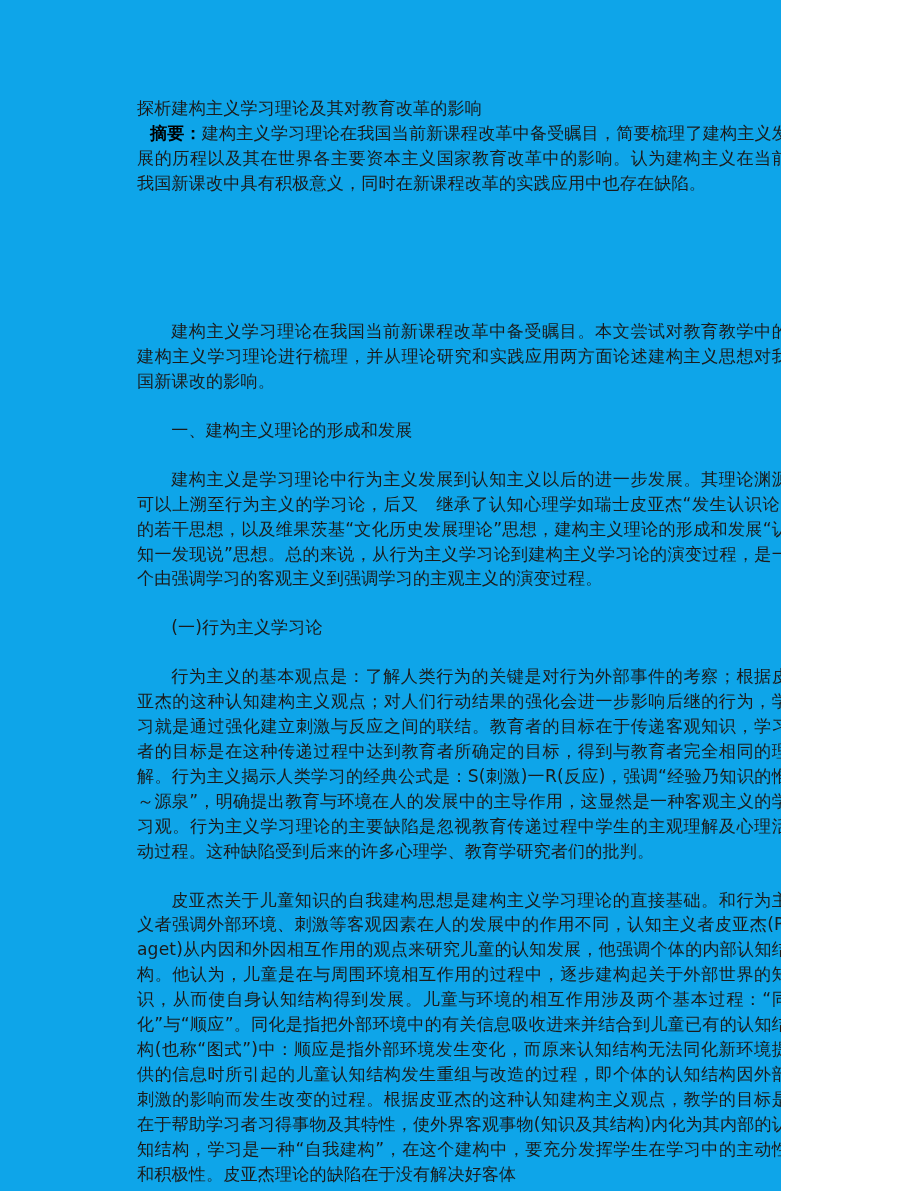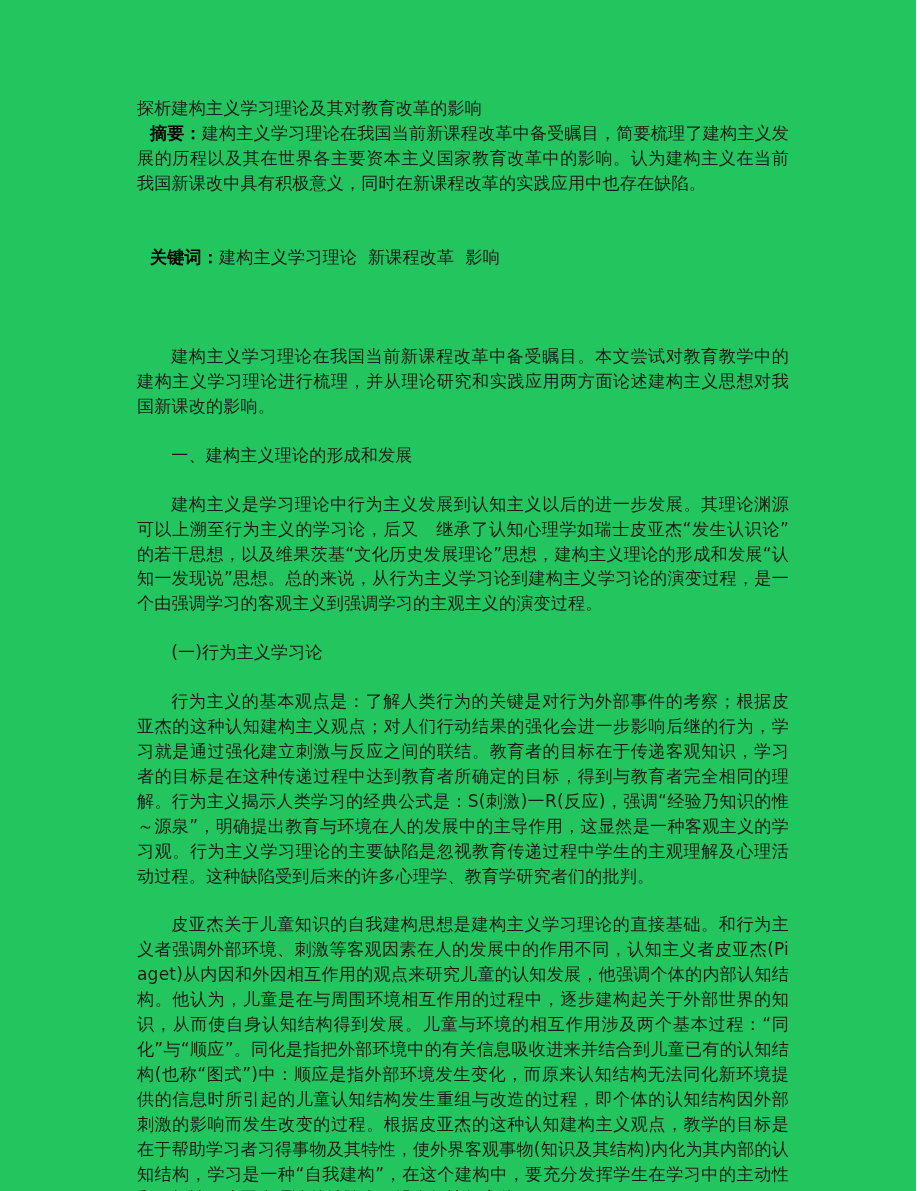--- a/index.html
+++ b/index.html
@@ -9,23 +9,23 @@
     background: #ffffff;
   }
 
   body {
     font-family: "DejaVu Sans", "Liberation Sans", sans-serif;
     color: #111111;
   }
 
   #page {
     position: relative;
-    width: 916px;
+    width: 781px;
     height: 1191px;
-    background: #22c55e;
+    background: #0ea5e9;
     overflow: hidden;
     box-sizing: border-box;
   }
 
   #doc-body {
     position: absolute;
     left: 137px;
     top: 96px;
     width: 652px;
   }
@@ -84,21 +84,20 @@
 
 <div id="page">
   <div id="doc-body">
 
     <div class="title-line">探析建构主义学习理论及其对教育改革的影响</div>
 
     <div class="line-block"><span class="lead-bold">摘要：</span><span>建构主义学习理论在我国当前新课程改革中备受瞩目，简要梳理了建构主义发展的历程以及其在世界各主要资本主义国家教育改革中的影响。认为建构主义在当前我国新课改中具有积极意义，同时在新课程改革的实践应用中也存在缺陷。</span></div>
 
     <div class="gap-2"></div>
 
-    <div class="keywords-line"><span class="lead-bold">关键词：</span><span class="inline-seg">建构主义学习理论  新课程改革  影响</span></div>
 
     <div class="gap-2"></div>
 
     <p class="line-block indent">建构主义学习理论在我国当前新课程改革中备受瞩目。本文尝试对教育教学中的建构主义学习理论进行梳理，并从理论研究和实践应用两方面论述建构主义思想对我国新课改的影响。</p>
 
     <p class="line-block indent nowrap-head">一、建构主义理论的形成和发展</p>
 
     <p class="line-block indent">建构主义是学习理论中行为主义发展到认知主义以后的进一步发展。其理论渊源可以上溯至行为主义的学习论，后又　继承了认知心理学如瑞士皮亚杰“发生认识论”的若干思想，以及维果茨基“文化历史发展理论”思想，建构主义理论的形成和发展“认知一发现说”思想。总的来说，从行为主义学习论到建构主义学习论的演变过程，是一个由强调学习的客观主义到强调学习的主观主义的演变过程。</p>
 
     <p class="line-block indent nowrap-head">(一)行为主义学习论</p>

